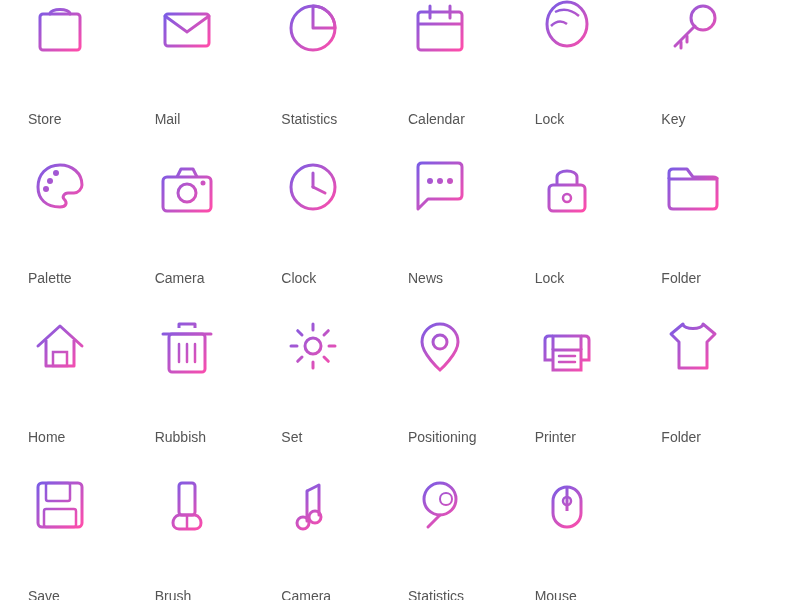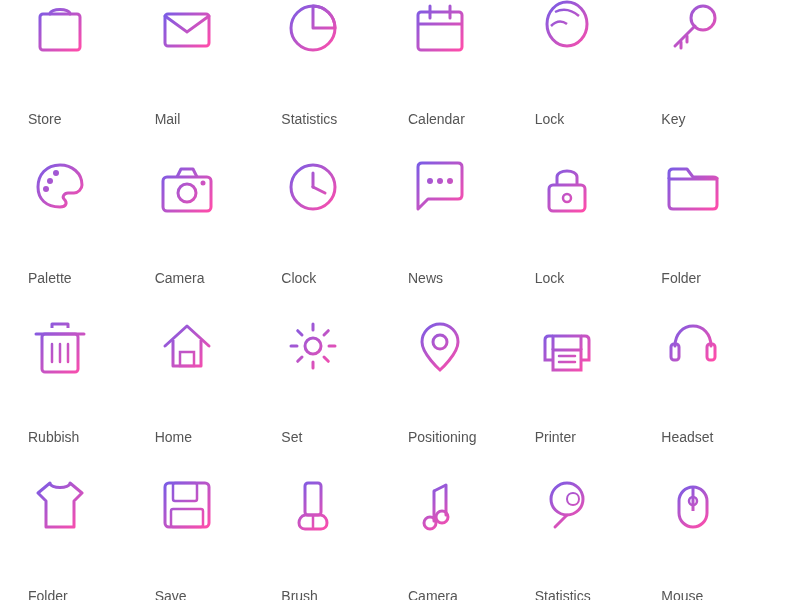--- a/index.html
+++ b/index.html
@@ -221,53 +221,53 @@
           <stop offset="0%" stop-color="#7B5CE5"></stop>
           <stop offset="100%" stop-color="#FF4DAA"></stop>
         </linearGradient>
       </defs>
     </svg>
     <span class="icon-label">Folder</span>
   </div>
 
   <div class="icon-item">
     <svg viewBox="0 0 64 64" fill="none" xmlns="http://www.w3.org/2000/svg">
+      <path d="M10 32 L32 12 L54 32" stroke="url(#g13)" stroke-width="3" stroke-linecap="round" stroke-linejoin="round"></path>
+      <path d="M18 26 L18 52 L46 52 L46 26" stroke="url(#g13)" stroke-width="3" stroke-linejoin="round"></path>
+      <rect x="25" y="38" width="14" height="14" stroke="url(#g13)" stroke-width="2.5"></rect>
+      <defs>
+        <linearGradient id="g13" x1="10" y1="12" x2="54" y2="54" gradientUnits="userSpaceOnUse">
+          <stop offset="0%" stop-color="#7B5CE5"></stop>
+          <stop offset="100%" stop-color="#FF4DAA"></stop>
+        </linearGradient>
+      </defs>
+    </svg>
+    <span class="icon-label">Home</span>
+  </div>
+
+  <div class="icon-item">
+    <svg viewBox="0 0 64 64" fill="none" xmlns="http://www.w3.org/2000/svg">
       <rect x="14" y="20" width="36" height="38" rx="3" stroke="url(#g14)" stroke-width="3"></rect>
       <line x1="8" y1="20" x2="56" y2="20" stroke="url(#g14)" stroke-width="3" stroke-linecap="round"></line>
       <path d="M24 14 L24 10 L40 10 L40 14" stroke="url(#g14)" stroke-width="3" stroke-linejoin="round"></path>
       <line x1="24" y1="30" x2="24" y2="48" stroke="url(#g14)" stroke-width="2.5" stroke-linecap="round"></line>
       <line x1="32" y1="30" x2="32" y2="48" stroke="url(#g14)" stroke-width="2.5" stroke-linecap="round"></line>
       <line x1="40" y1="30" x2="40" y2="48" stroke="url(#g14)" stroke-width="2.5" stroke-linecap="round"></line>
       <defs>
         <linearGradient id="g14" x1="8" y1="10" x2="56" y2="58" gradientUnits="userSpaceOnUse">
           <stop offset="0%" stop-color="#7B5CE5"></stop>
           <stop offset="100%" stop-color="#FF4DAA"></stop>
         </linearGradient>
       </defs>
     </svg>
     <span class="icon-label">Rubbish</span>
   </div>
 
   <div class="icon-item">
     <svg viewBox="0 0 64 64" fill="none" xmlns="http://www.w3.org/2000/svg">
-      <path d="M10 32 L32 12 L54 32" stroke="url(#g13)" stroke-width="3" stroke-linecap="round" stroke-linejoin="round"></path>
-      <path d="M18 26 L18 52 L46 52 L46 26" stroke="url(#g13)" stroke-width="3" stroke-linejoin="round"></path>
-      <rect x="25" y="38" width="14" height="14" stroke="url(#g13)" stroke-width="2.5"></rect>
-      <defs>
-        <linearGradient id="g13" x1="10" y1="12" x2="54" y2="54" gradientUnits="userSpaceOnUse">
-          <stop offset="0%" stop-color="#7B5CE5"></stop>
-          <stop offset="100%" stop-color="#FF4DAA"></stop>
-        </linearGradient>
-      </defs>
-    </svg>
-    <span class="icon-label">Home</span>
-  </div>
-
-  <div class="icon-item">
-    <svg viewBox="0 0 64 64" fill="none" xmlns="http://www.w3.org/2000/svg">
       <circle cx="32" cy="32" r="8" stroke="url(#g15)" stroke-width="3"></circle>
       <path d="M32 10 L32 16 M32 48 L32 54 M10 32 L16 32 M48 32 L54 32 M16.7 16.7 L21 21 M43 43 L47.3 47.3 M47.3 16.7 L43 21 M21 43 L16.7 47.3" stroke="url(#g15)" stroke-width="3" stroke-linecap="round"></path>
       <defs>
         <linearGradient id="g15" x1="10" y1="10" x2="54" y2="54" gradientUnits="userSpaceOnUse">
           <stop offset="0%" stop-color="#7B5CE5"></stop>
           <stop offset="100%" stop-color="#FF4DAA"></stop>
         </linearGradient>
       </defs>
     </svg>
     <span class="icon-label">Set</span>
@@ -298,34 +298,20 @@
       <defs>
         <linearGradient id="g17" x1="10" y1="14" x2="54" y2="56" gradientUnits="userSpaceOnUse">
           <stop offset="0%" stop-color="#7B5CE5"></stop>
           <stop offset="100%" stop-color="#FF4DAA"></stop>
         </linearGradient>
       </defs>
     </svg>
     <span class="icon-label">Printer</span>
   </div>
 
-  <div class="icon-item">
-    <svg viewBox="0 0 64 64" fill="none" xmlns="http://www.w3.org/2000/svg">
-      <path d="M14 32 C14 20 22 12 32 12 C42 12 50 20 50 32" stroke="url(#g18)" stroke-width="3" stroke-linecap="round"></path>
-      <rect x="10" y="30" width="8" height="16" rx="3" stroke="url(#g18)" stroke-width="3"></rect>
-      <rect x="46" y="30" width="8" height="16" rx="3" stroke="url(#g18)" stroke-width="3"></rect>
-      <defs>
-        <linearGradient id="g18" x1="10" y1="12" x2="54" y2="46" gradientUnits="userSpaceOnUse">
-          <stop offset="0%" stop-color="#7B5CE5"></stop>
-          <stop offset="100%" stop-color="#FF4DAA"></stop>
-        </linearGradient>
-      </defs>
-    </svg>
-    <span class="icon-label">Headset</span>
-  </div>
 
   <div class="icon-item">
     <svg viewBox="0 0 64 64" fill="none" xmlns="http://www.w3.org/2000/svg">
       <path d="M22 10 C22 16 42 16 42 10 L54 20 L46 28 L46 54 L18 54 L18 28 L10 20 Z" stroke="url(#g19)" stroke-width="3" stroke-linejoin="round"></path>
       <defs>
         <linearGradient id="g19" x1="10" y1="10" x2="54" y2="54" gradientUnits="userSpaceOnUse">
           <stop offset="0%" stop-color="#7B5CE5"></stop>
           <stop offset="100%" stop-color="#FF4DAA"></stop>
         </linearGradient>
       </defs>

